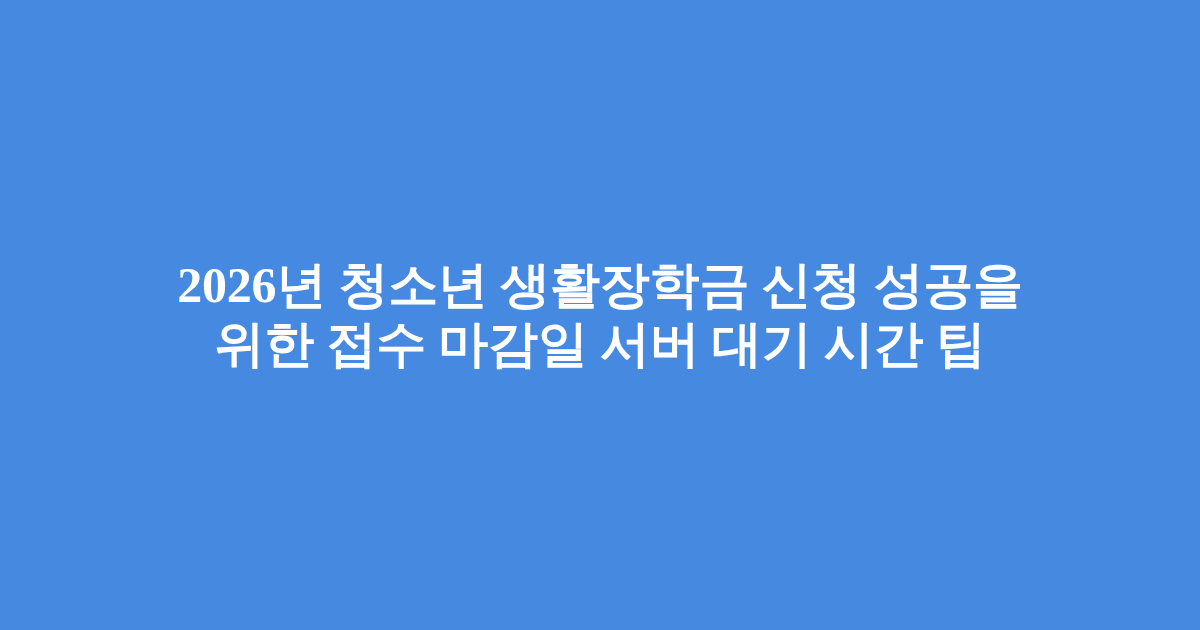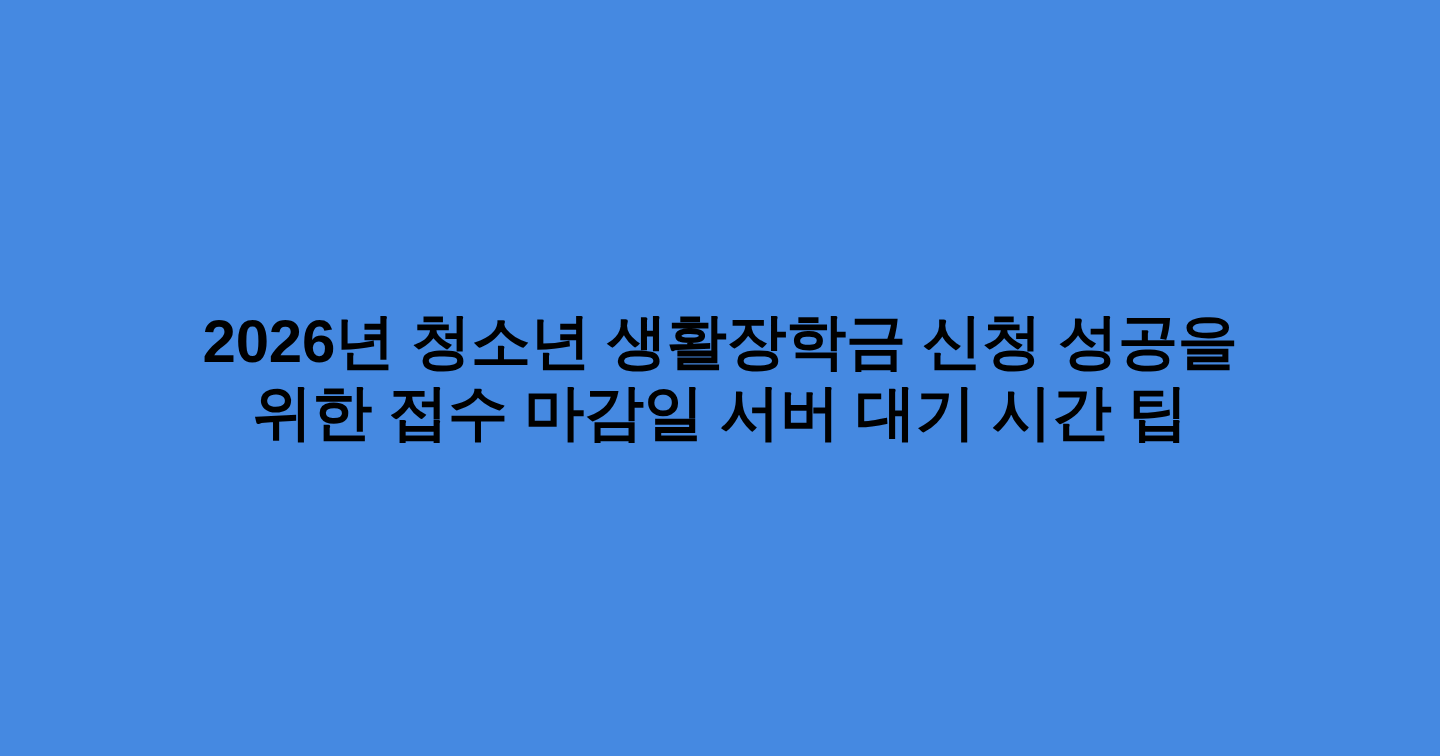--- a/index.html
+++ b/index.html
@@ -32,22 +32,22 @@
     display: flex;
     flex-direction: column;
     align-items: center;
     justify-content: center;
     text-align: center;
   }
 
   .card-title {
     margin: 0;
     padding: 0;
-    color: #000000;
-    font-family: Liberation Sans, sans-serif;
+    color: #ffffff;
+    font-family: Liberation Serif, serif;
     font-size: 50px;
     font-weight: 700;
     line-height: 59px;
     letter-spacing: -0.2px;
     word-break: keep-all;
     text-align: center;
     text-wrap: balance;
   }
 </style>
 </head>

